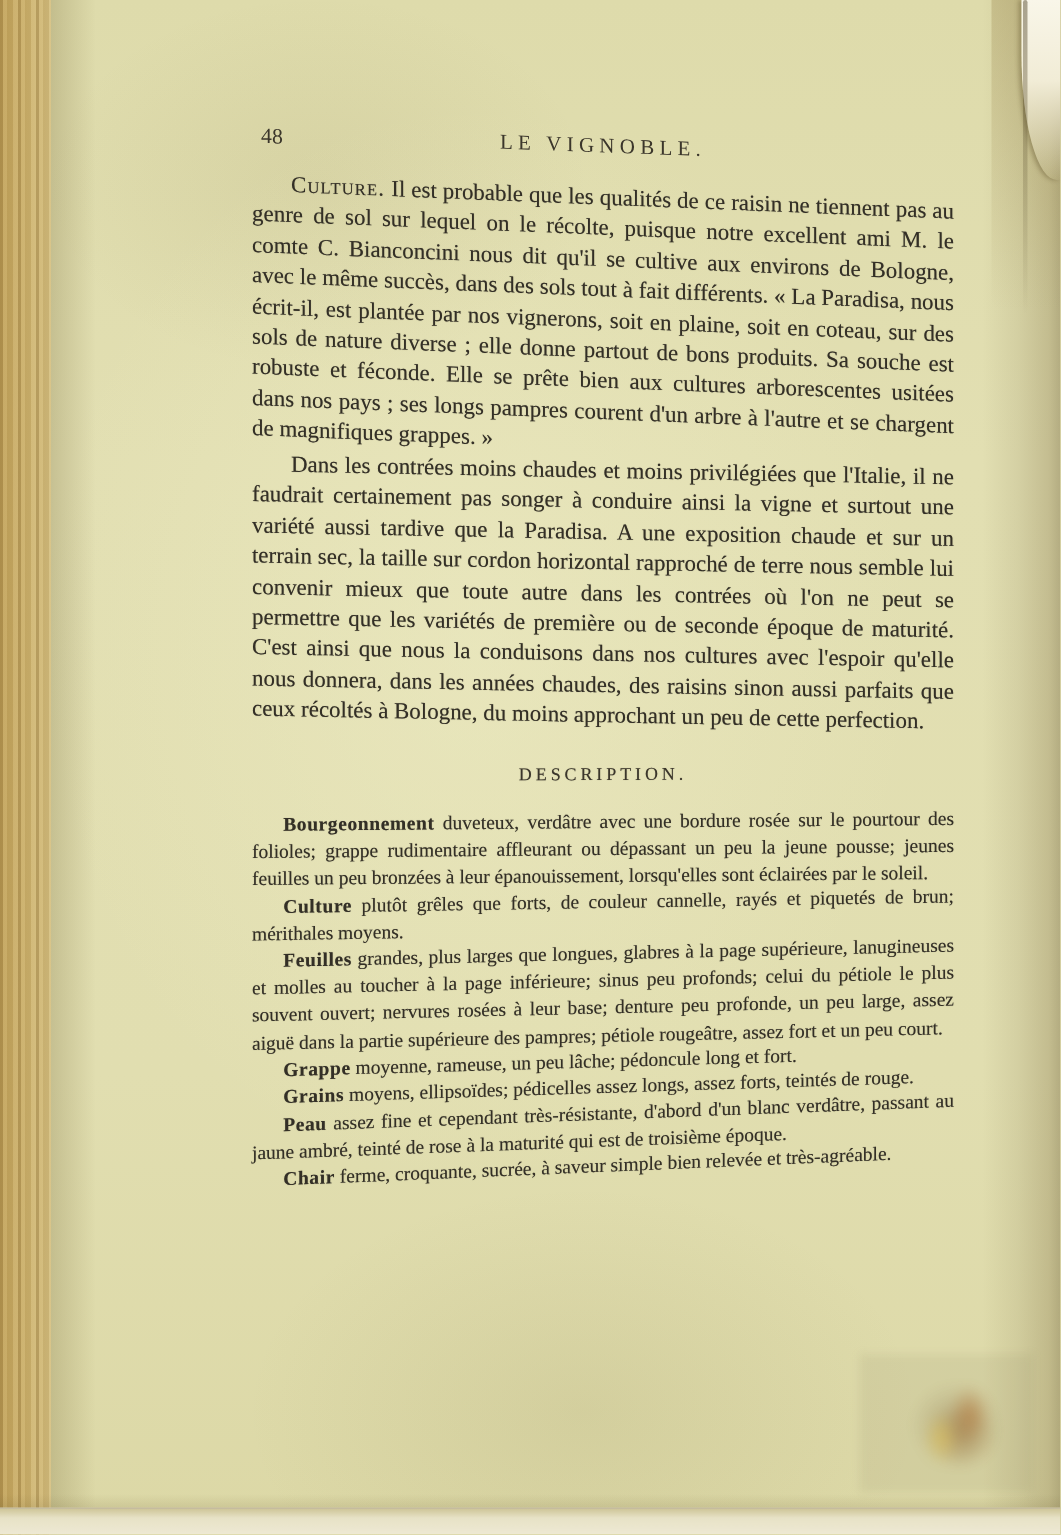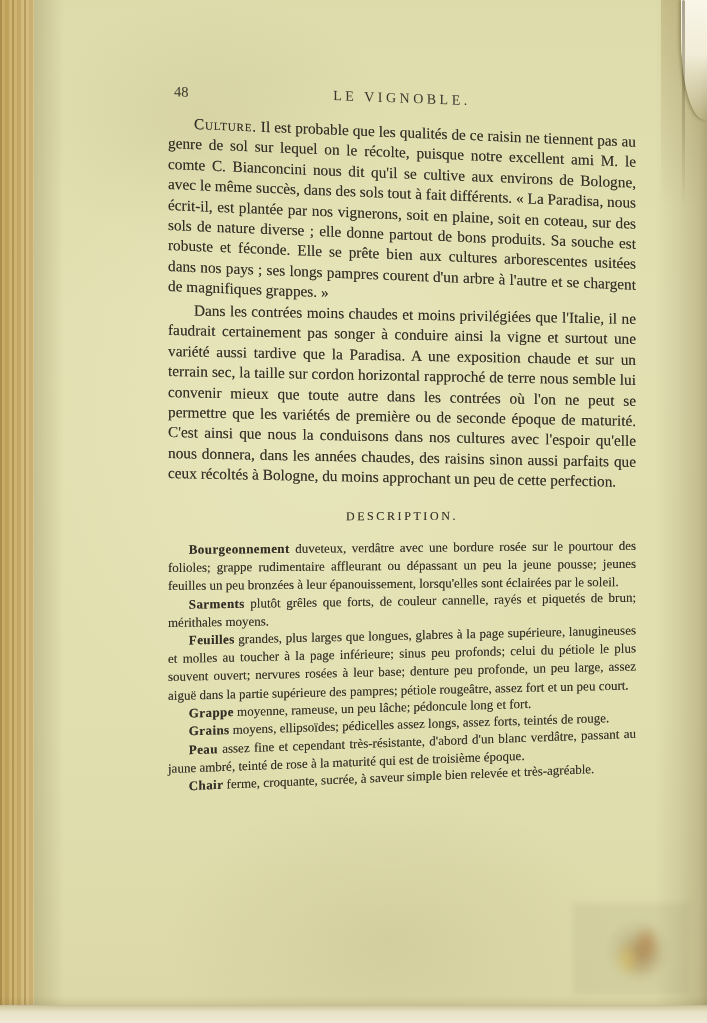--- a/index.html
+++ b/index.html
@@ -98,21 +98,21 @@
   </div>
 
   <p class="body p1"><span class="smallcaps">Culture.</span> <span>Il est probable que les qualités de ce raisin ne tiennent pas au genre de sol sur lequel on le récolte, puisque notre excellent ami M. le comte C. Bianconcini nous dit qu'il se cultive aux environs de Bologne, avec le même succès, dans des sols tout à fait différents. « La Paradisa, nous écrit-il, est plantée par nos vignerons, soit en plaine, soit en coteau, sur des sols de nature diverse ; elle donne partout de bons produits. Sa souche est robuste et féconde. Elle se prête bien aux cultures arborescentes usitées dans nos pays ; ses longs pampres courent d'un arbre à l'autre et se chargent de magnifiques grappes. »</span></p>
 
   <p class="body p2">Dans les contrées moins chaudes et moins privilégiées que l'Italie, il ne faudrait certainement pas songer à conduire ainsi la vigne et surtout une variété aussi tardive que la Paradisa. A une exposition chaude et sur un terrain sec, la taille sur cordon horizontal rapproché de terre nous semble lui convenir mieux que toute autre dans les contrées où l'on ne peut se permettre que les variétés de première ou de seconde époque de maturité. C'est ainsi que nous la conduisons dans nos cultures avec l'espoir qu'elle nous donnera, dans les années chaudes, des raisins sinon aussi parfaits que ceux récoltés à Bologne, du moins approchant un peu de cette perfection.</p>
 
   <p class="desc-heading">DESCRIPTION.</p>
 
   <p class="entry e1"><span class="term">Bourgeonnement</span> <span>duveteux, verdâtre avec une bordure rosée sur le pourtour des folioles; grappe rudimentaire affleurant ou dépassant un peu la jeune pousse; jeunes feuilles un peu bronzées à leur épanouissement, lorsqu'elles sont éclairées par le soleil.</span></p>
 
-  <p class="entry e2"><span class="term">Sarments</span> <span>plutôt grêles que forts, de couleur cannelle, rayés et piquetés de brun; mérithales moyens.</span></p>
+  <p class="entry e2"><span class="term">Culture</span> <span>plutôt grêles que forts, de couleur cannelle, rayés et piquetés de brun; mérithales moyens.</span></p>
 
   <p class="entry e3"><span class="term">Feuilles</span> <span>grandes, plus larges que longues, glabres à la page supérieure, lanugineuses et molles au toucher à la page inférieure; sinus peu profonds; celui du pétiole le plus souvent ouvert; nervures rosées à leur base; denture peu profonde, un peu large, assez aiguë dans la partie supérieure des pampres; pétiole rougeâtre, assez fort et un peu court.</span></p>
 
   <p class="entry e4"><span class="term">Grappe</span> <span>moyenne, rameuse, un peu lâche; pédoncule long et fort.</span></p>
 
   <p class="entry e5"><span class="term">Grains</span> <span>moyens, ellipsoïdes; pédicelles assez longs, assez forts, teintés de rouge.</span></p>
 
   <p class="entry e6"><span class="term">Peau</span> <span>assez fine et cependant très-résistante, d'abord d'un blanc verdâtre, passant au jaune ambré, teinté de rose à la maturité qui est de troisième époque.</span></p>
 
   <p class="entry e7"><span class="term">Chair</span> <span>ferme, croquante, sucrée, à saveur simple bien relevée et très-agréable.</span></p>

